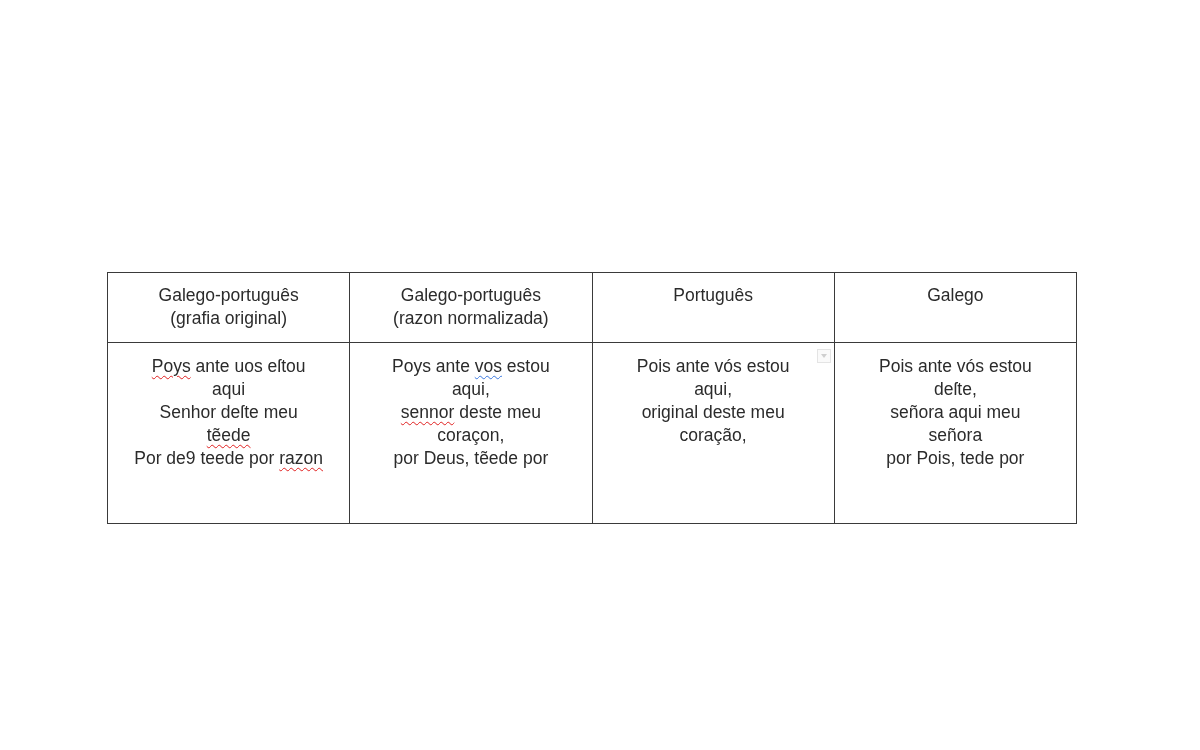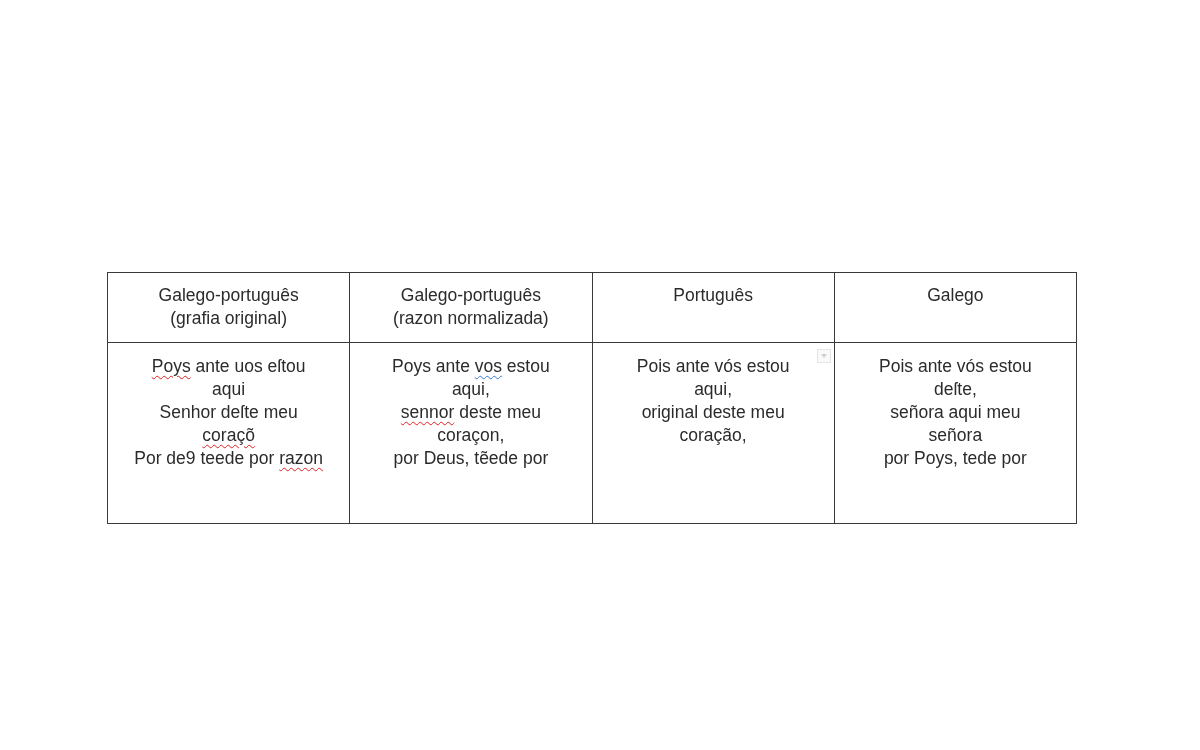--- a/index.html
+++ b/index.html
@@ -77,21 +77,21 @@
     </td>
     <td>
       <span class="line">Galego</span>
     </td>
   </tr>
   <tr class="body">
     <td>
       <span class="line"><span class="spell-red">Poys</span><span> ante uos eſtou</span></span>
       <span class="line">aqui</span>
       <span class="line">Senhor deſte meu</span>
-      <span class="line"><span class="spell-red">coraçõ</span></span>
+      <span class="line"><span class="spell-red">tẽede</span></span>
       <span class="line"><span>Por de9 teede por </span><span class="spell-red">razon</span></span>
     </td>
     <td>
       <span class="line"><span>Poys ante </span><span class="spell-blue">vos</span><span> estou</span></span>
       <span class="line">aqui,</span>
       <span class="line"><span class="spell-red">sennor</span><span> deste meu</span></span>
       <span class="line">coraçon,</span>
       <span class="line">por Deus, tẽede por</span>
     </td>
     <td>
@@ -99,17 +99,17 @@
       <span class="line">Pois ante vós estou</span>
       <span class="line">aqui,</span>
       <span class="line">original deste meu</span>
       <span class="line">coração,</span>
     </td>
     <td>
       <span class="line">Pois ante vós estou</span>
       <span class="line">deſte,</span>
       <span class="line">señora aqui meu</span>
       <span class="line">señora</span>
-      <span class="line">por Poys, tede por</span>
+      <span class="line">por Pois, tede por</span>
     </td>
   </tr>
 </tbody>
   </table>
 
 </body></html>

